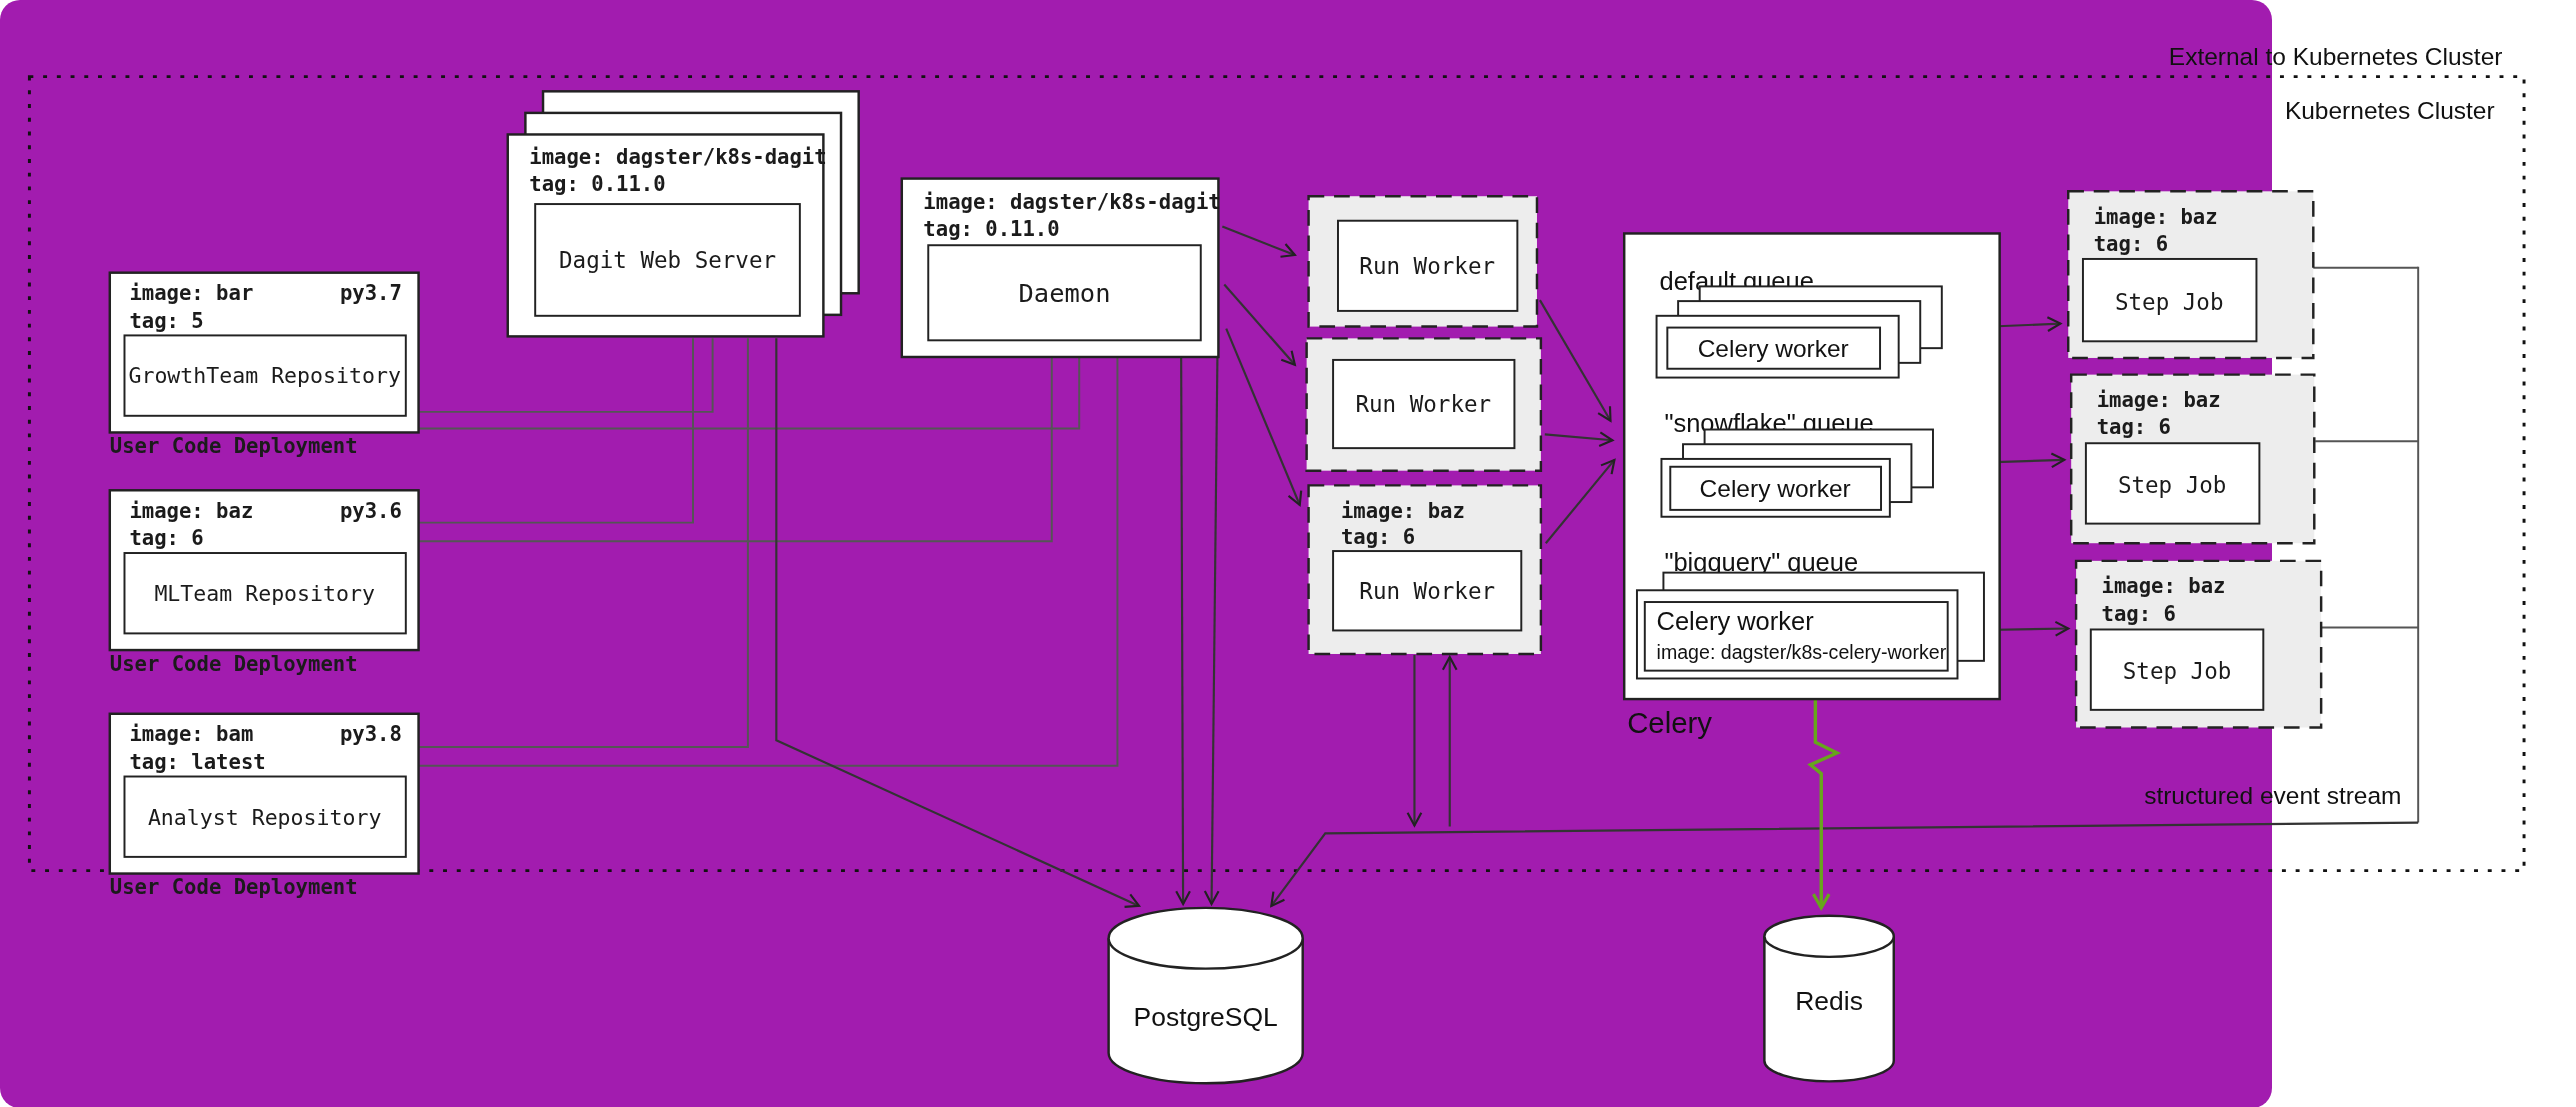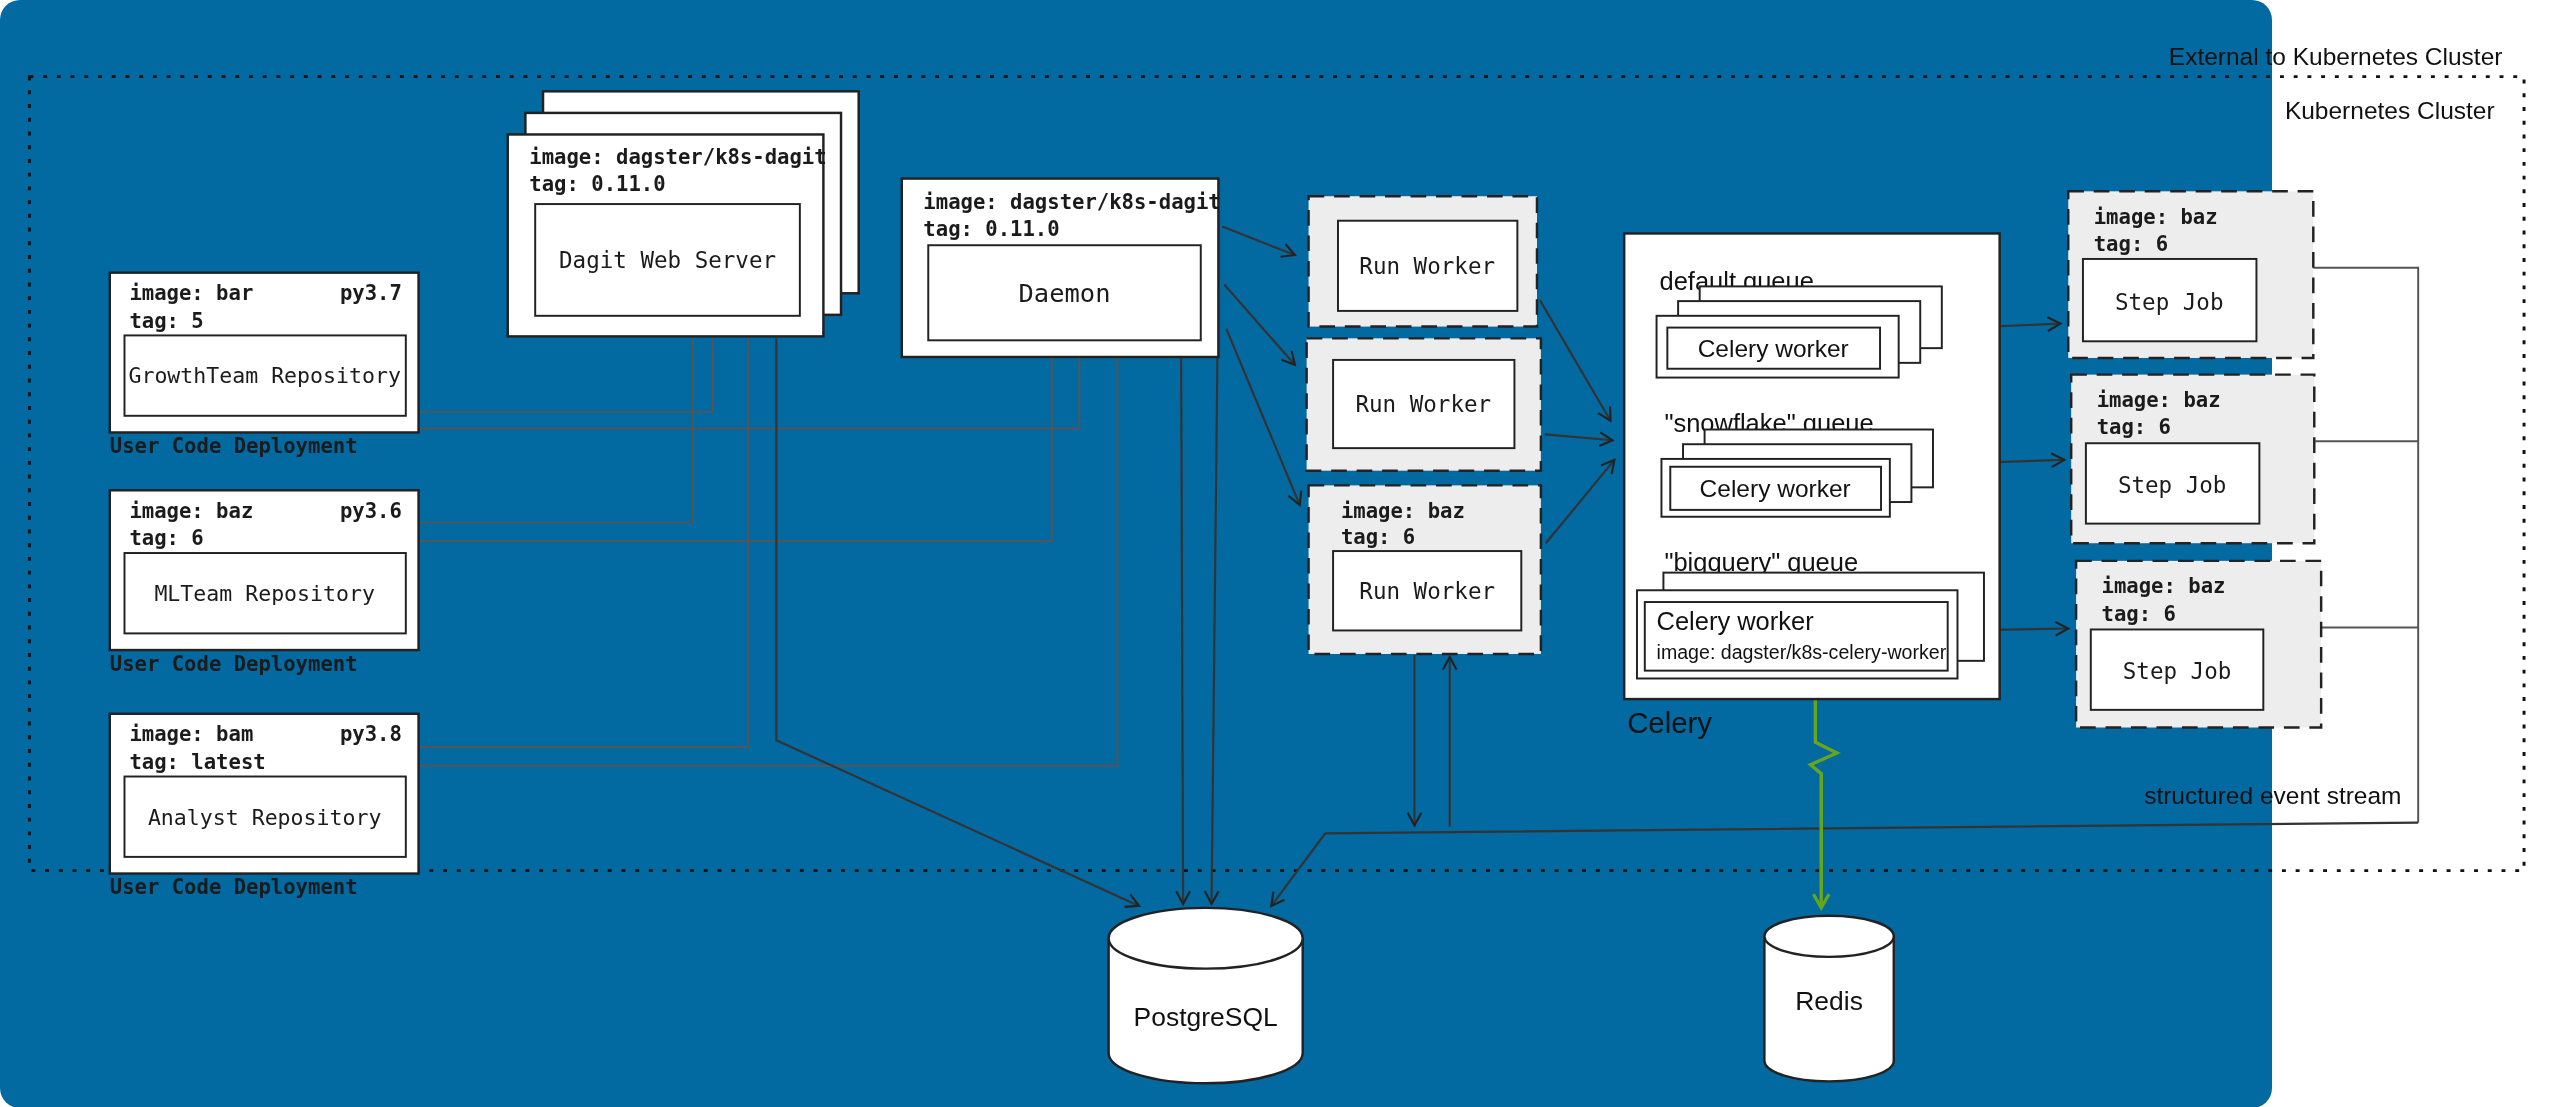--- a/index.html
+++ b/index.html
@@ -1,16 +1,16 @@
 <!DOCTYPE html>
 <html><head>
 <meta charset="utf-8">
 <style>
   html,body{margin:0;padding:0;background:#ffffff;}
-  .stage{width:2272px;height:1108px;position:relative;background:#0369a1;border-radius:20px;}
+  .stage{width:2272px;height:1108px;position:relative;background:#a21caf;border-radius:20px;}
   svg{display:block;}
   .mono{font-family:"DejaVu Sans Mono",monospace;fill:#1b1b1b;}
   .mono-b{font-family:"DejaVu Sans Mono",monospace;font-weight:bold;fill:#1b1b1b;}
   .sans{font-family:"Liberation Sans",sans-serif;fill:#111;}
   .box{fill:#ffffff;stroke:#222;stroke-width:2.5;}
   .box2{fill:#ffffff;stroke:#222;stroke-width:2;}
   .pod{fill:#ededed;stroke:#222;stroke-width:2.5;stroke-dasharray:16 10;}
   .wire{fill:none;stroke:#555;stroke-width:2;}
   .awire{fill:none;stroke:#333;stroke-width:2.2;}
   .gwire{fill:none;stroke:#67a61c;stroke-width:3.5;}

